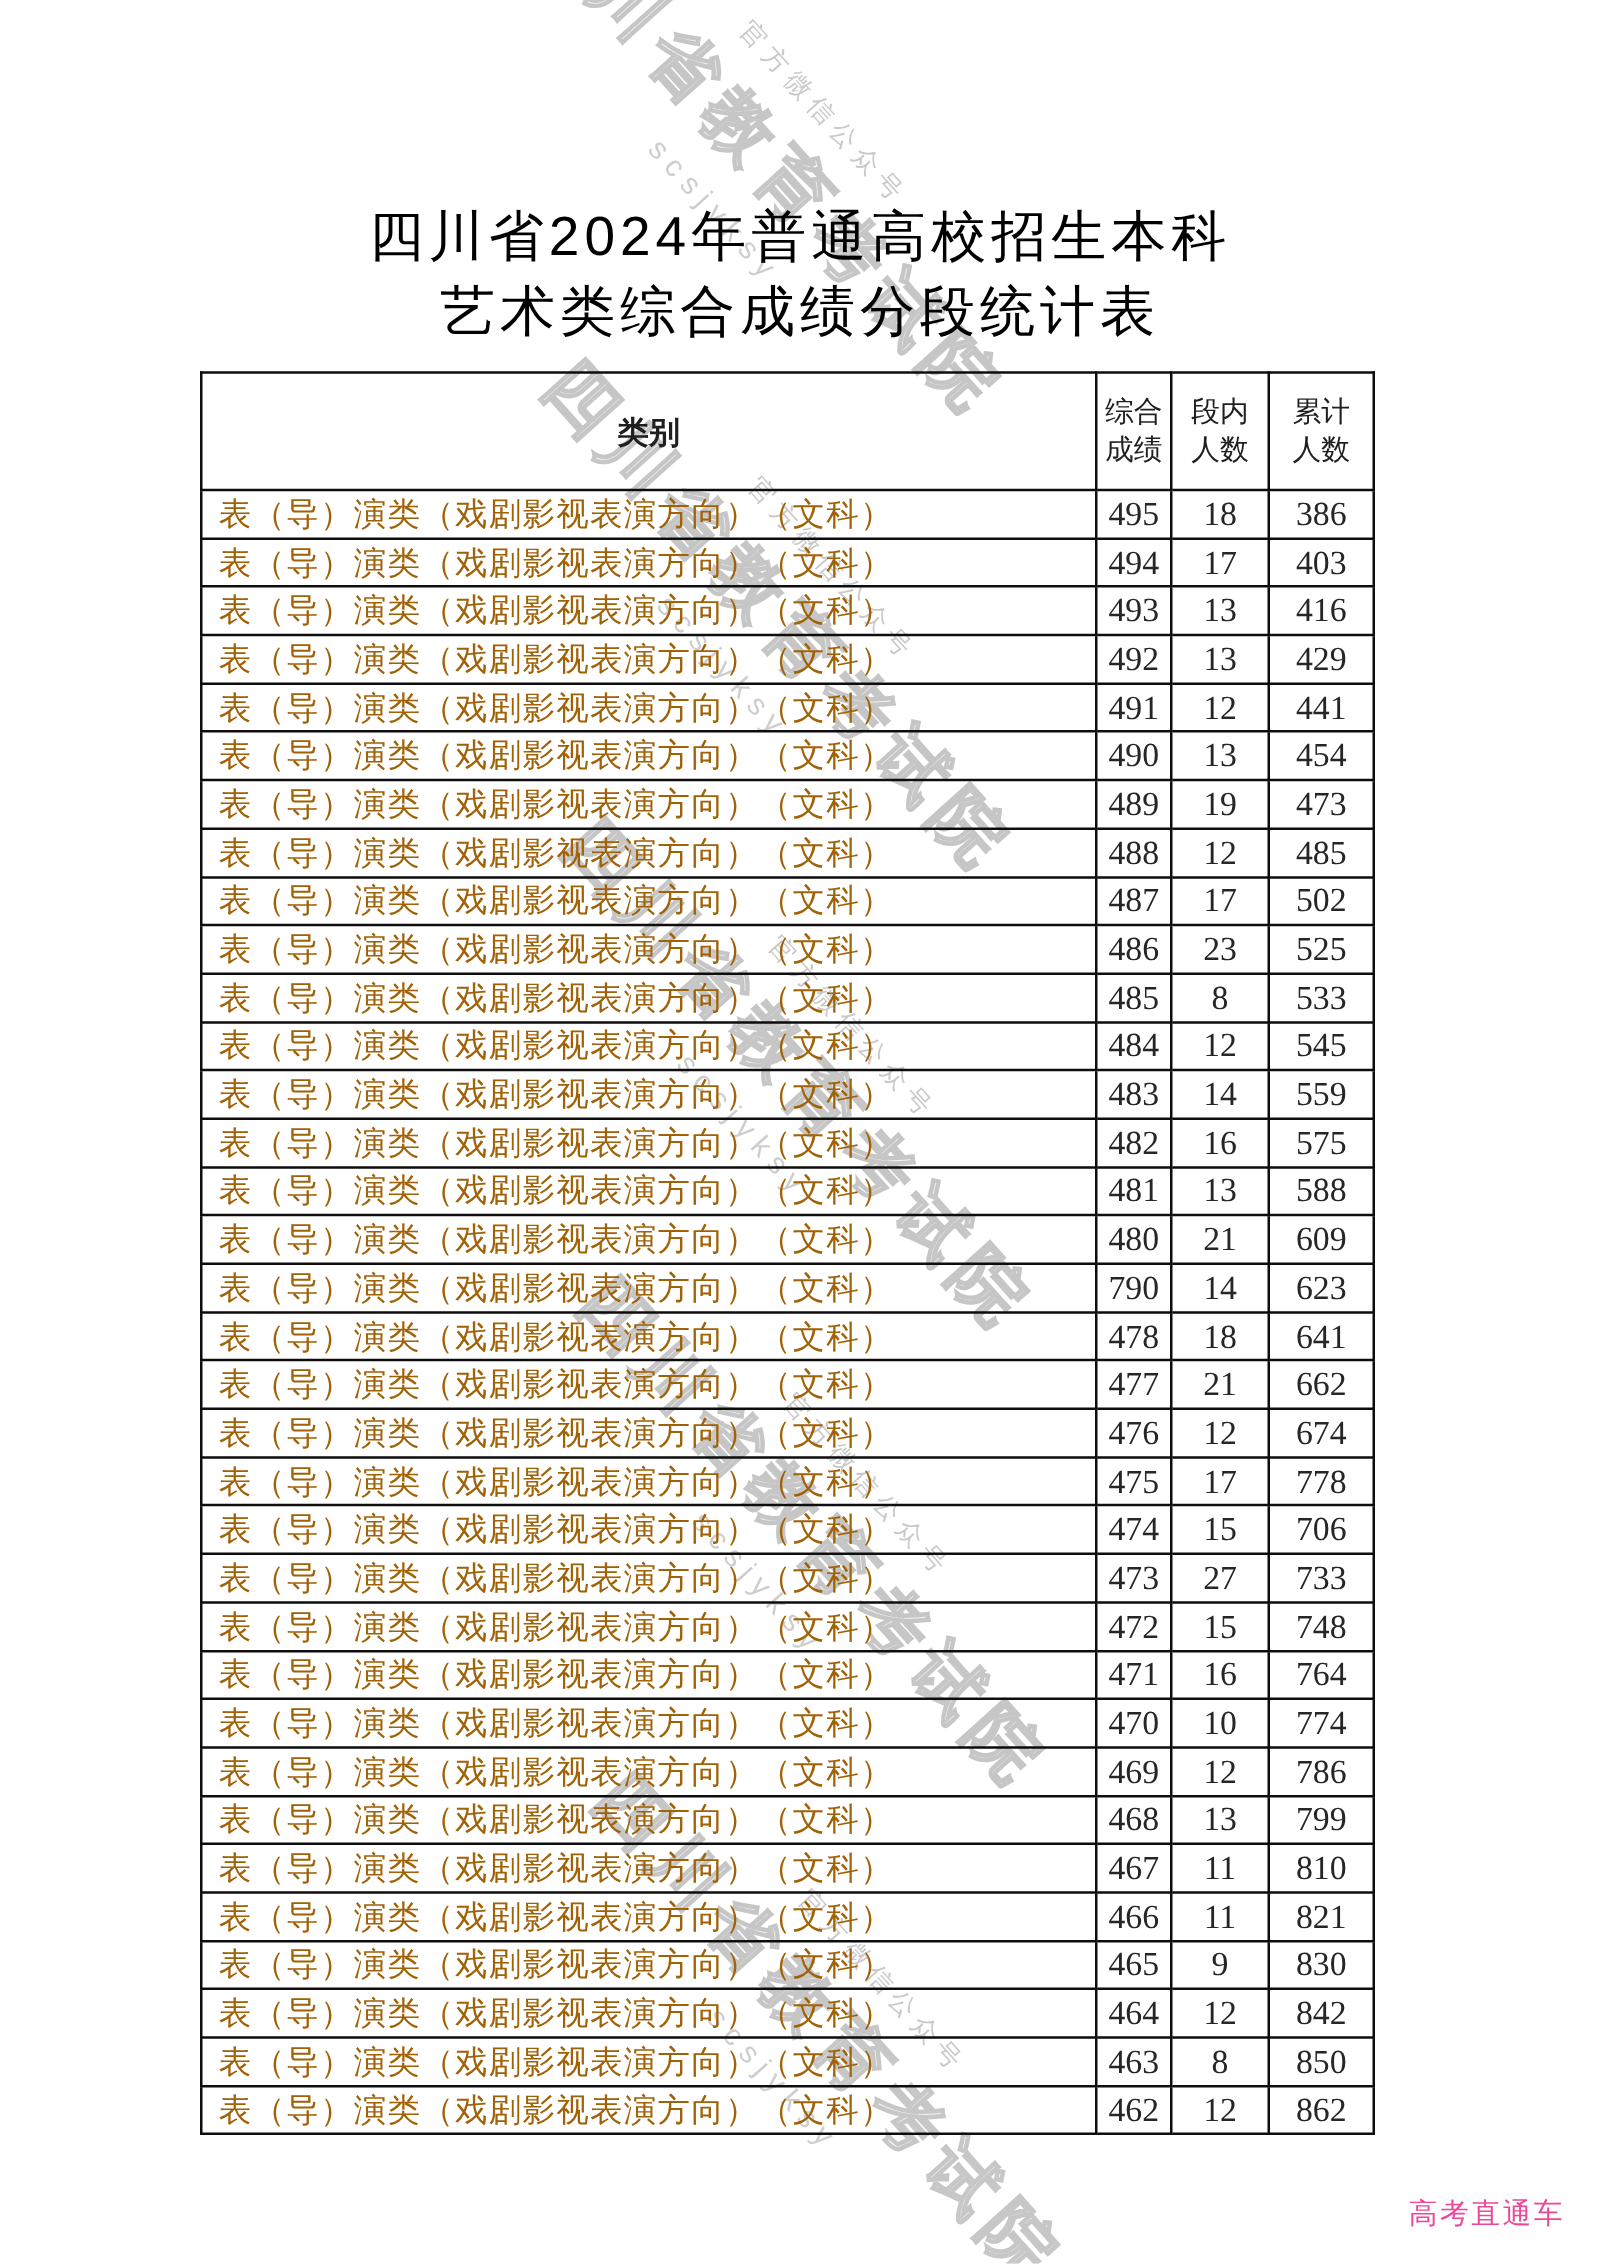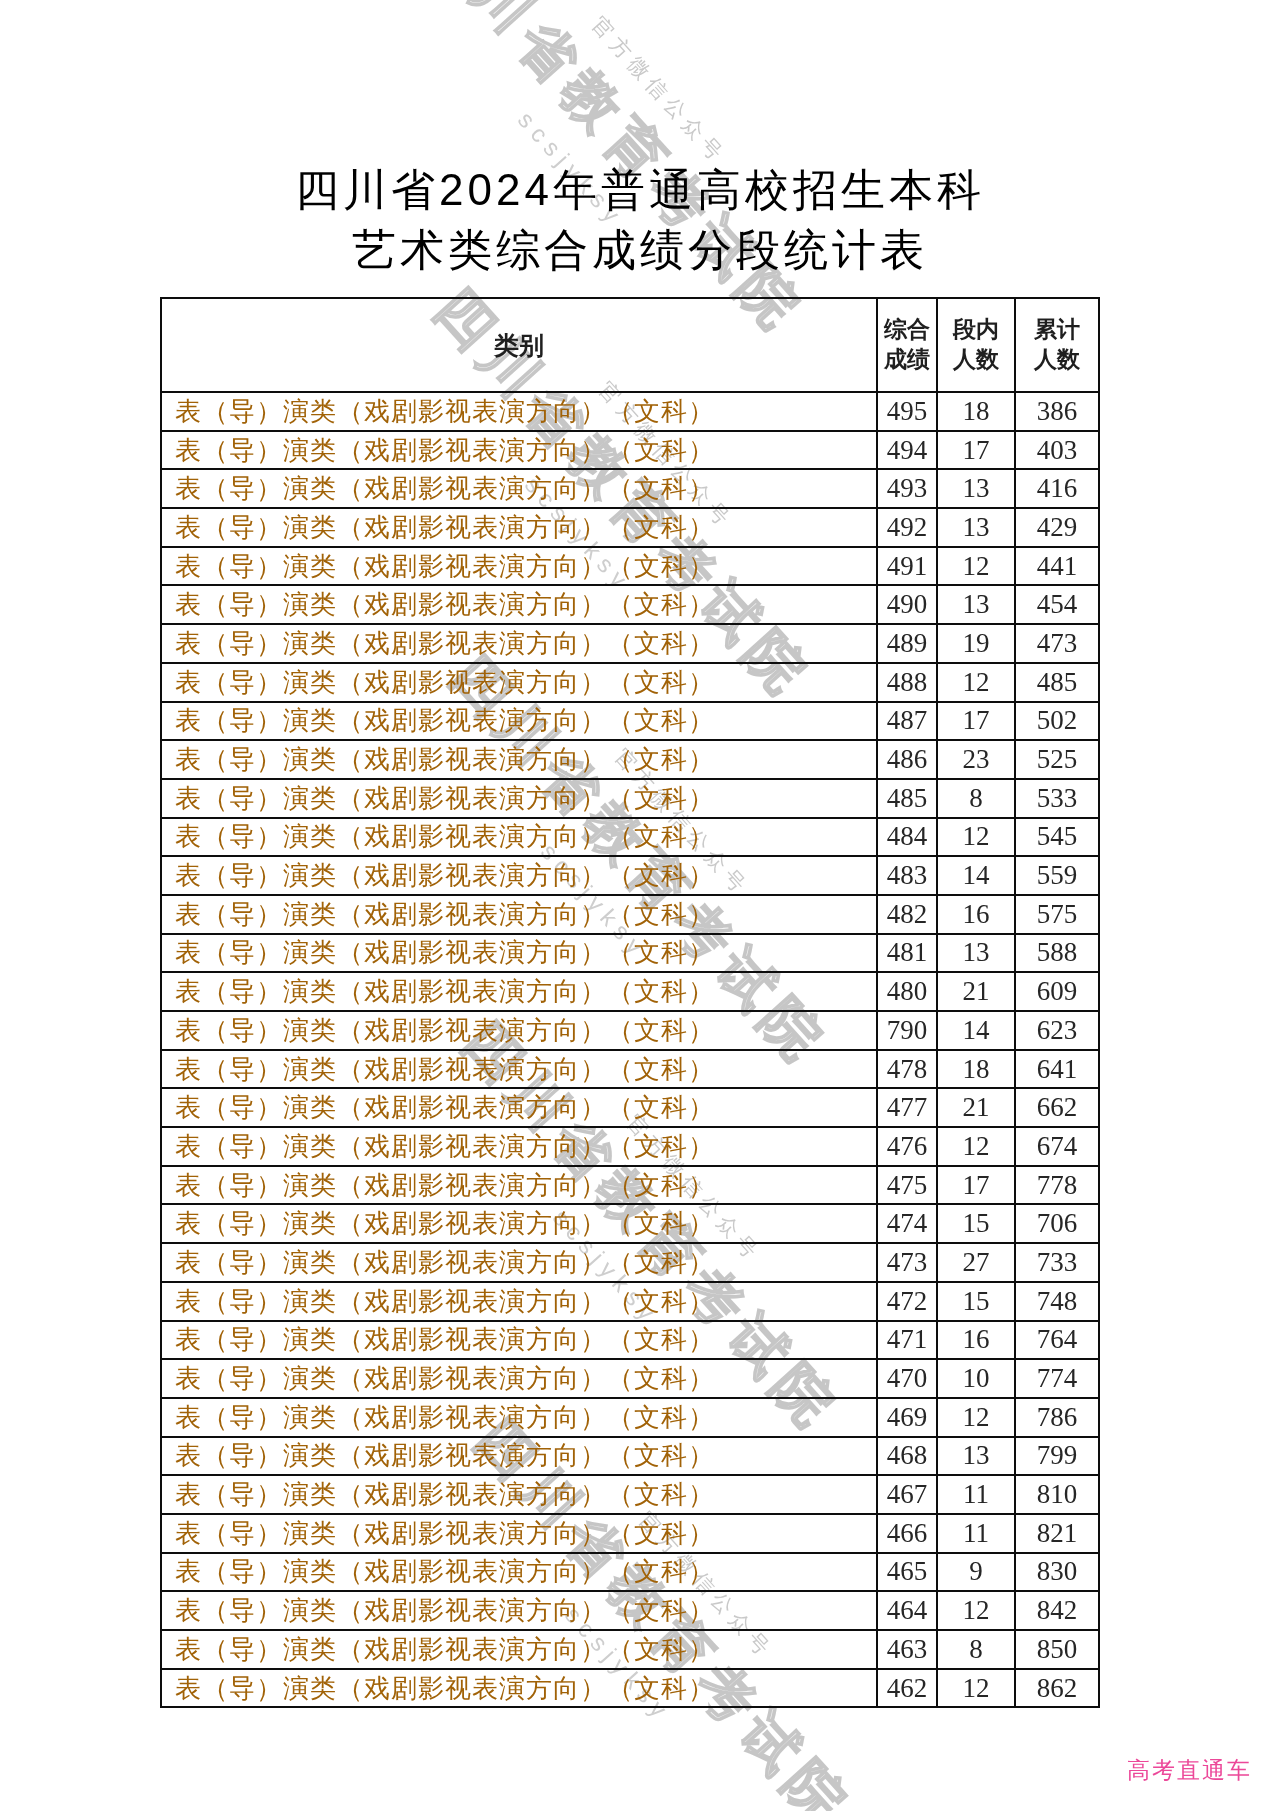--- a/index.html
+++ b/index.html
@@ -58,21 +58,21 @@
   }
   .score-table th,.score-table td{
     border:2px solid #0d0d0d;
     padding:0;
     background:transparent;
   }
   .score-table thead tr{height:94px;}
   .score-table tbody tr{height:38.7px;}
   th.h-cat{font-size:25px;font-weight:700;text-align:center;font-family:Liberation Serif, serif;}
   th.h-num{
-    font-size:23px;font-weight:700;text-align:center;
+    font-size:23px;font-weight:400;text-align:center;
     white-space:pre-line;line-height:1.3;
   }
   td.cat{
     font-size:26px;text-align:left;padding-left:13px;
     color:#a16207;letter-spacing:1px;
     overflow:hidden;white-space:nowrap;
   }
   td.num{
     font-size:27px;text-align:center;color:#262626;
   }

